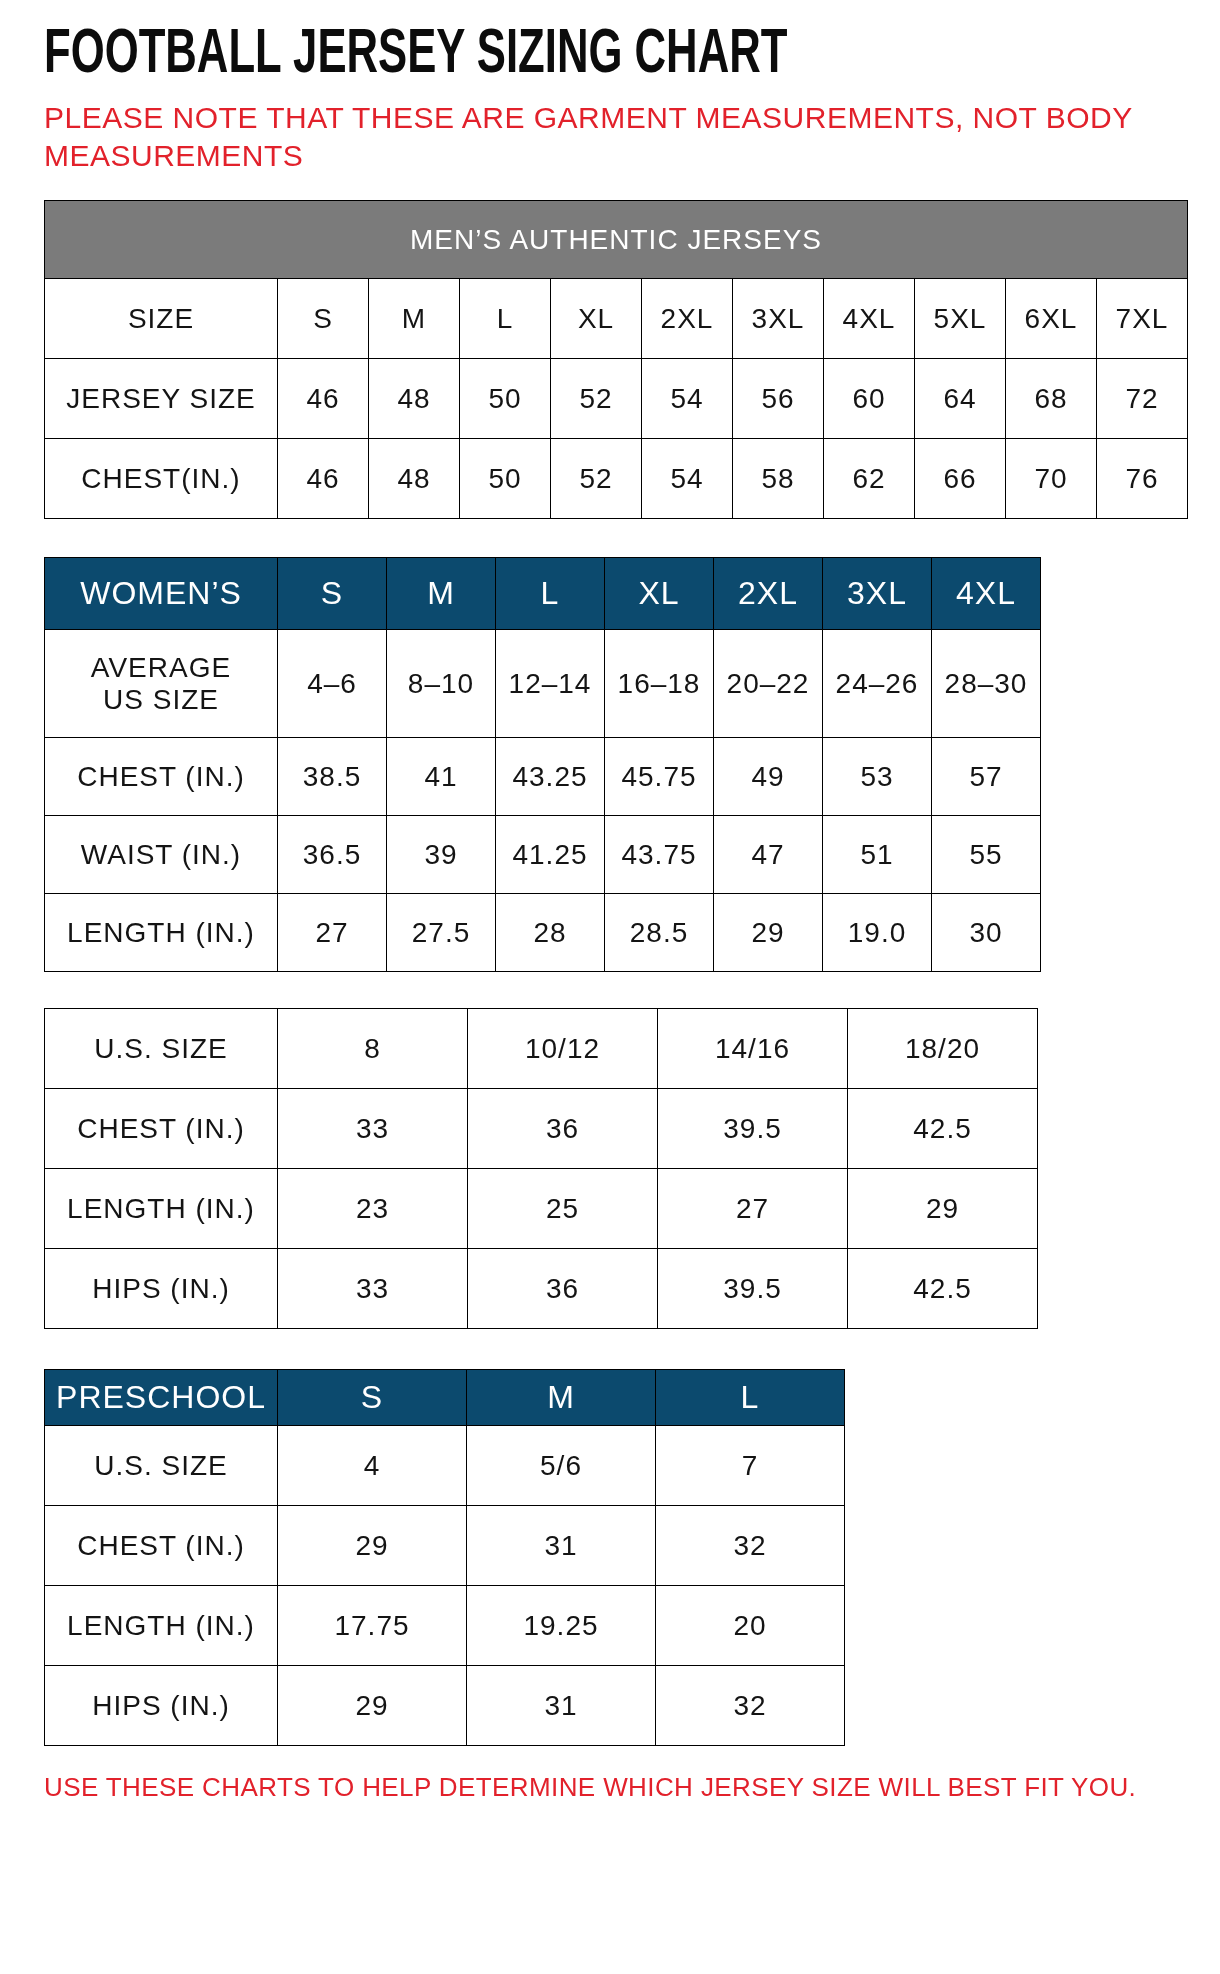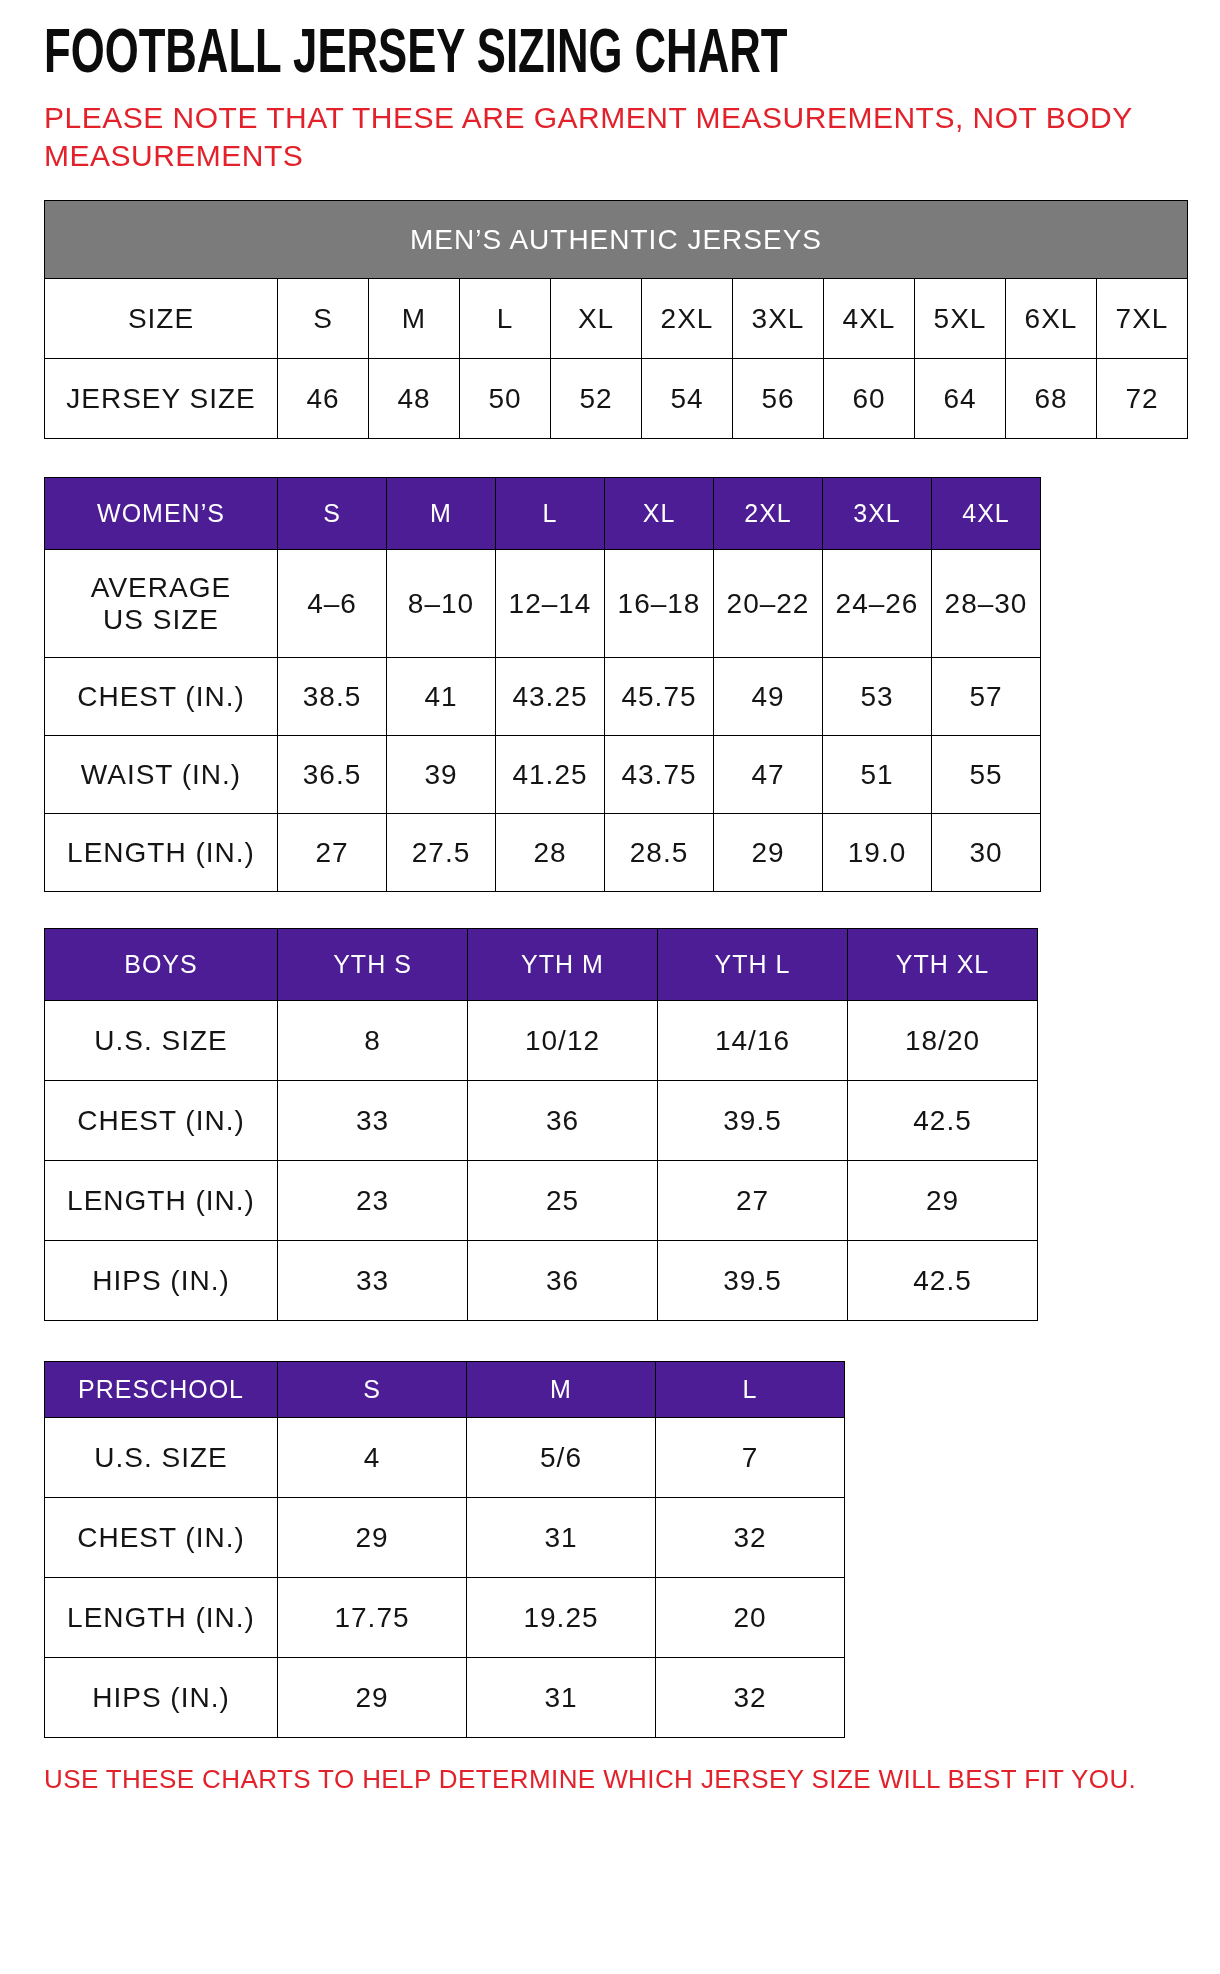--- a/index.html
+++ b/index.html
@@ -28,21 +28,21 @@
   table.tbl { border-collapse: collapse; table-layout: fixed; border-radius: 12px; }
   .tbl td {
     border: 1px solid #000; text-align: center; vertical-align: middle;
     font-size: 28px; letter-spacing: 1px; padding: 0 4px;
     white-space: pre-line; line-height: 1.15;
   }
   .band {
     background: #7b7b7b; color: #ffffff;
     font-size: 33px; letter-spacing: 2px;
   }
-  tr.gh td { background: #4c1d95; color: #ffffff; font-size: 25px; letter-spacing: 1px; }
+  tr.gh td { background: #0c4a6e; color: #ffffff; font-size: 32px; letter-spacing: 1px; }
 
   .t1 { width: 1143px; margin-top: 26px; }
   .t1 col.c0 { width: 233px; } .t1 col.c { width: 91px; }
   .t1 tr { height: 80px; } .t1 tr.bandrow { height: 78px; }
 
   .t2 { width: 996px; margin-top: 38px; }
   .t2 col.c0 { width: 233px; } .t2 col.c { width: 109px; }
   .t2 tr { height: 78px; } .t2 tr.gh { height: 72px; } .t2 tr.tall { height: 108px; margin-top: 19px; }
 
   .t3 { width: 993px; margin-top: 36px; }
@@ -100,20 +100,33 @@
         <td>48</td>
         <td>50</td>
         <td>52</td>
         <td>54</td>
         <td>56</td>
         <td>60</td>
         <td>64</td>
         <td>68</td>
         <td>72</td>
       </tr>
+      <tr>
+        <td>CHEST(IN.)</td>
+        <td>46</td>
+        <td>48</td>
+        <td>50</td>
+        <td>52</td>
+        <td>54</td>
+        <td>58</td>
+        <td>62</td>
+        <td>66</td>
+        <td>70</td>
+        <td>76</td>
+      </tr>
     </tbody>
   </table>
 
   
   <table class="tbl t2">
     <colgroup>
         <col class="c0">
         <col class="c">
         <col class="c">
         <col class="c">
@@ -180,27 +193,20 @@
   
   <table class="tbl t3">
     <colgroup>
         <col class="c0">
         <col class="c">
         <col class="c">
         <col class="c">
         <col class="c">
       </colgroup>
     <tbody>
-      <tr class="gh">
-        <td>BOYS</td>
-        <td>YTH S</td>
-        <td>YTH M</td>
-        <td>YTH L</td>
-        <td>YTH XL</td>
-      </tr>
       <tr>
         <td>U.S. SIZE</td>
         <td>8</td>
         <td>10/12</td>
         <td>14/16</td>
         <td>18/20</td>
       </tr>
       <tr>
         <td>CHEST (IN.)</td>
         <td>33</td>

